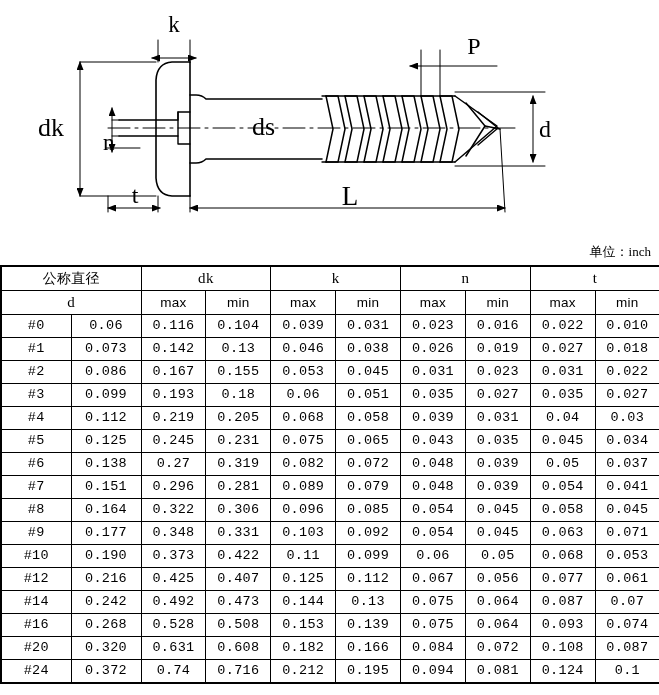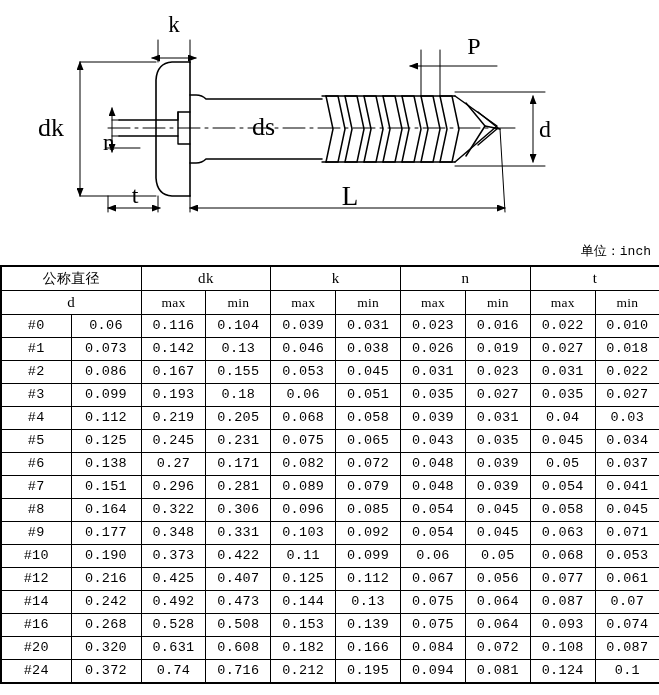--- a/index.html
+++ b/index.html
@@ -26,21 +26,21 @@
   }
   #drawing svg {
     display: block;
   }
 
   
   #unit-label {
     position: absolute;
     right: 8px;
     top: 244px;
-    font-family: Liberation Mono, monospace;
+    font-family: Liberation Serif, serif;
     font-size: 13px;
     line-height: 16px;
     white-space: nowrap;
   }
 
   
   #spec-table-wrap {
     position: absolute;
     left: 0;
     top: 265px;
@@ -66,21 +66,21 @@
   table.spec th.grp {
     font-size: 15px;
     font-family: "Liberation Serif", "DejaVu Serif", serif;
   }
   table.spec th.cjk {
     font-family: "DejaVu Sans", "Liberation Sans", sans-serif;
     font-size: 14px;
   }
   table.spec th.sub {
     font-size: 13.5px;
-    font-family: Liberation Serif, serif;
+    font-family: Liberation Sans, sans-serif;
     margin-top: 40px;
   }
   table.spec tbody td {
     height: 22px;
     line-height: 22px;
   }
   
   table.spec {
     border: 2px solid #000;
   }
@@ -304,21 +304,21 @@
           <td>0.065</td>
           <td>0.043</td>
           <td>0.035</td>
           <td>0.045</td>
           <td>0.034</td>
         </tr>
         <tr>
           <td>#6</td>
           <td>0.138</td>
           <td>0.27</td>
-          <td>0.171</td>
+          <td>0.319</td>
           <td>0.082</td>
           <td>0.072</td>
           <td>0.048</td>
           <td>0.039</td>
           <td>0.05</td>
           <td>0.037</td>
         </tr>
         <tr>
           <td>#7</td>
           <td>0.151</td>

